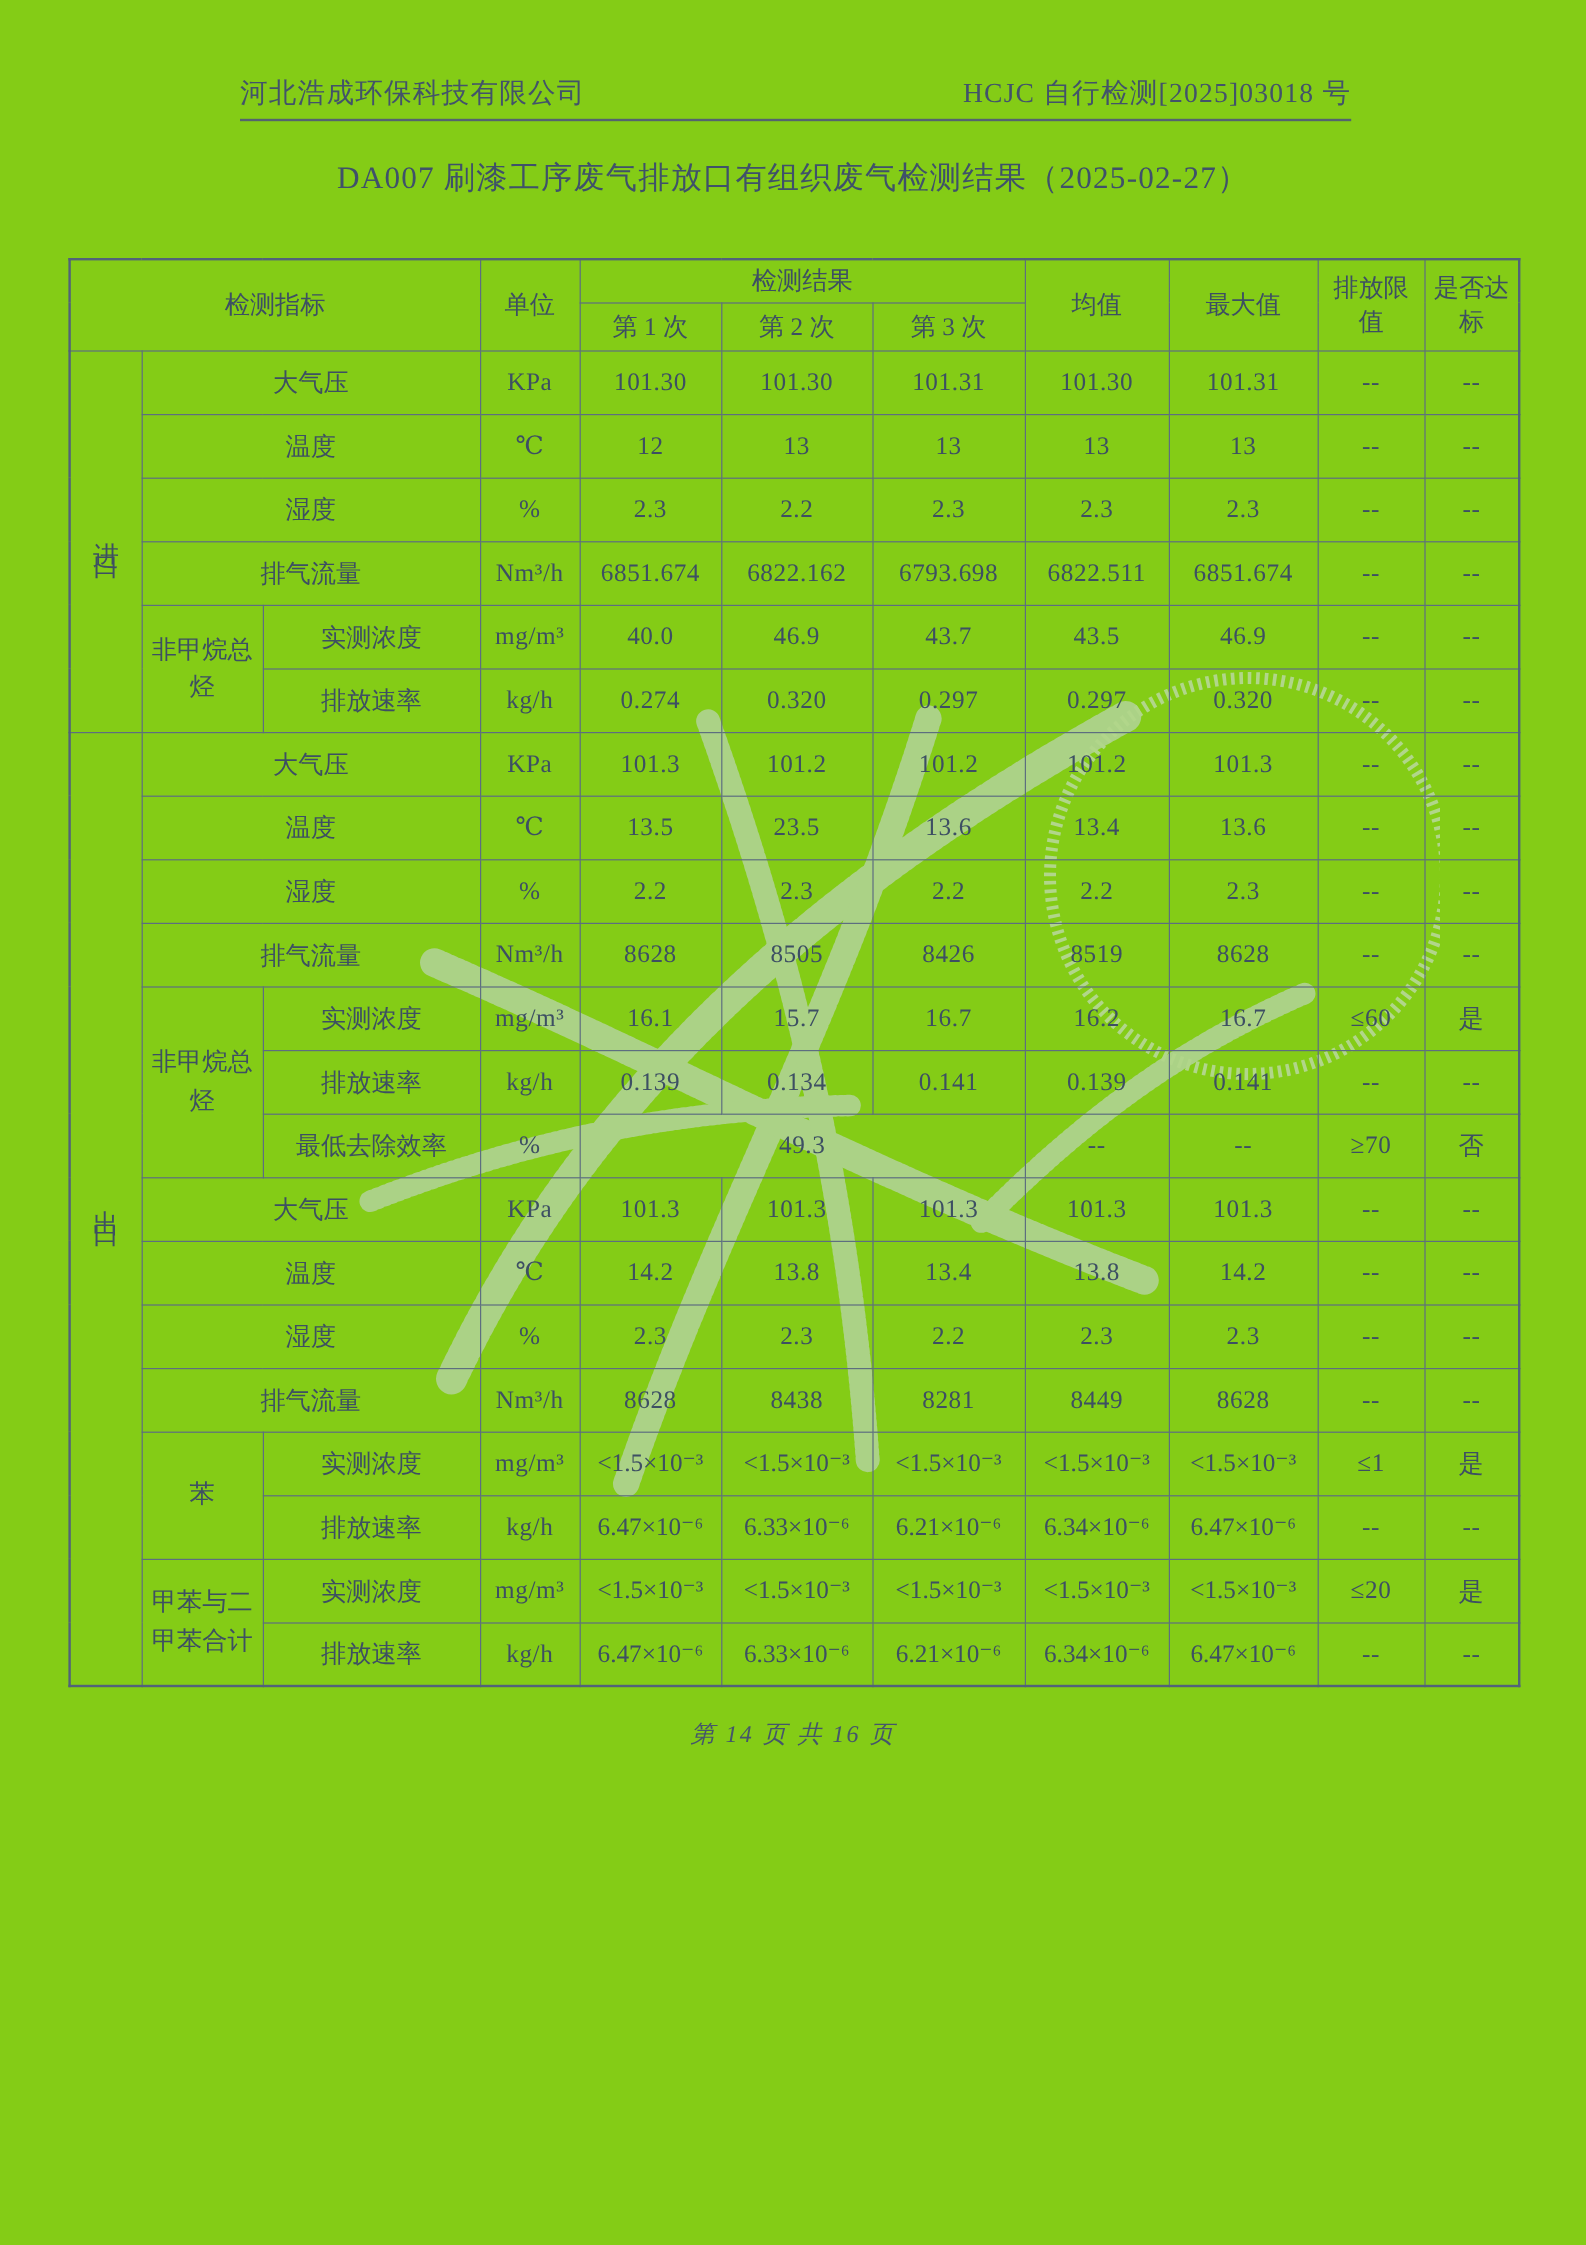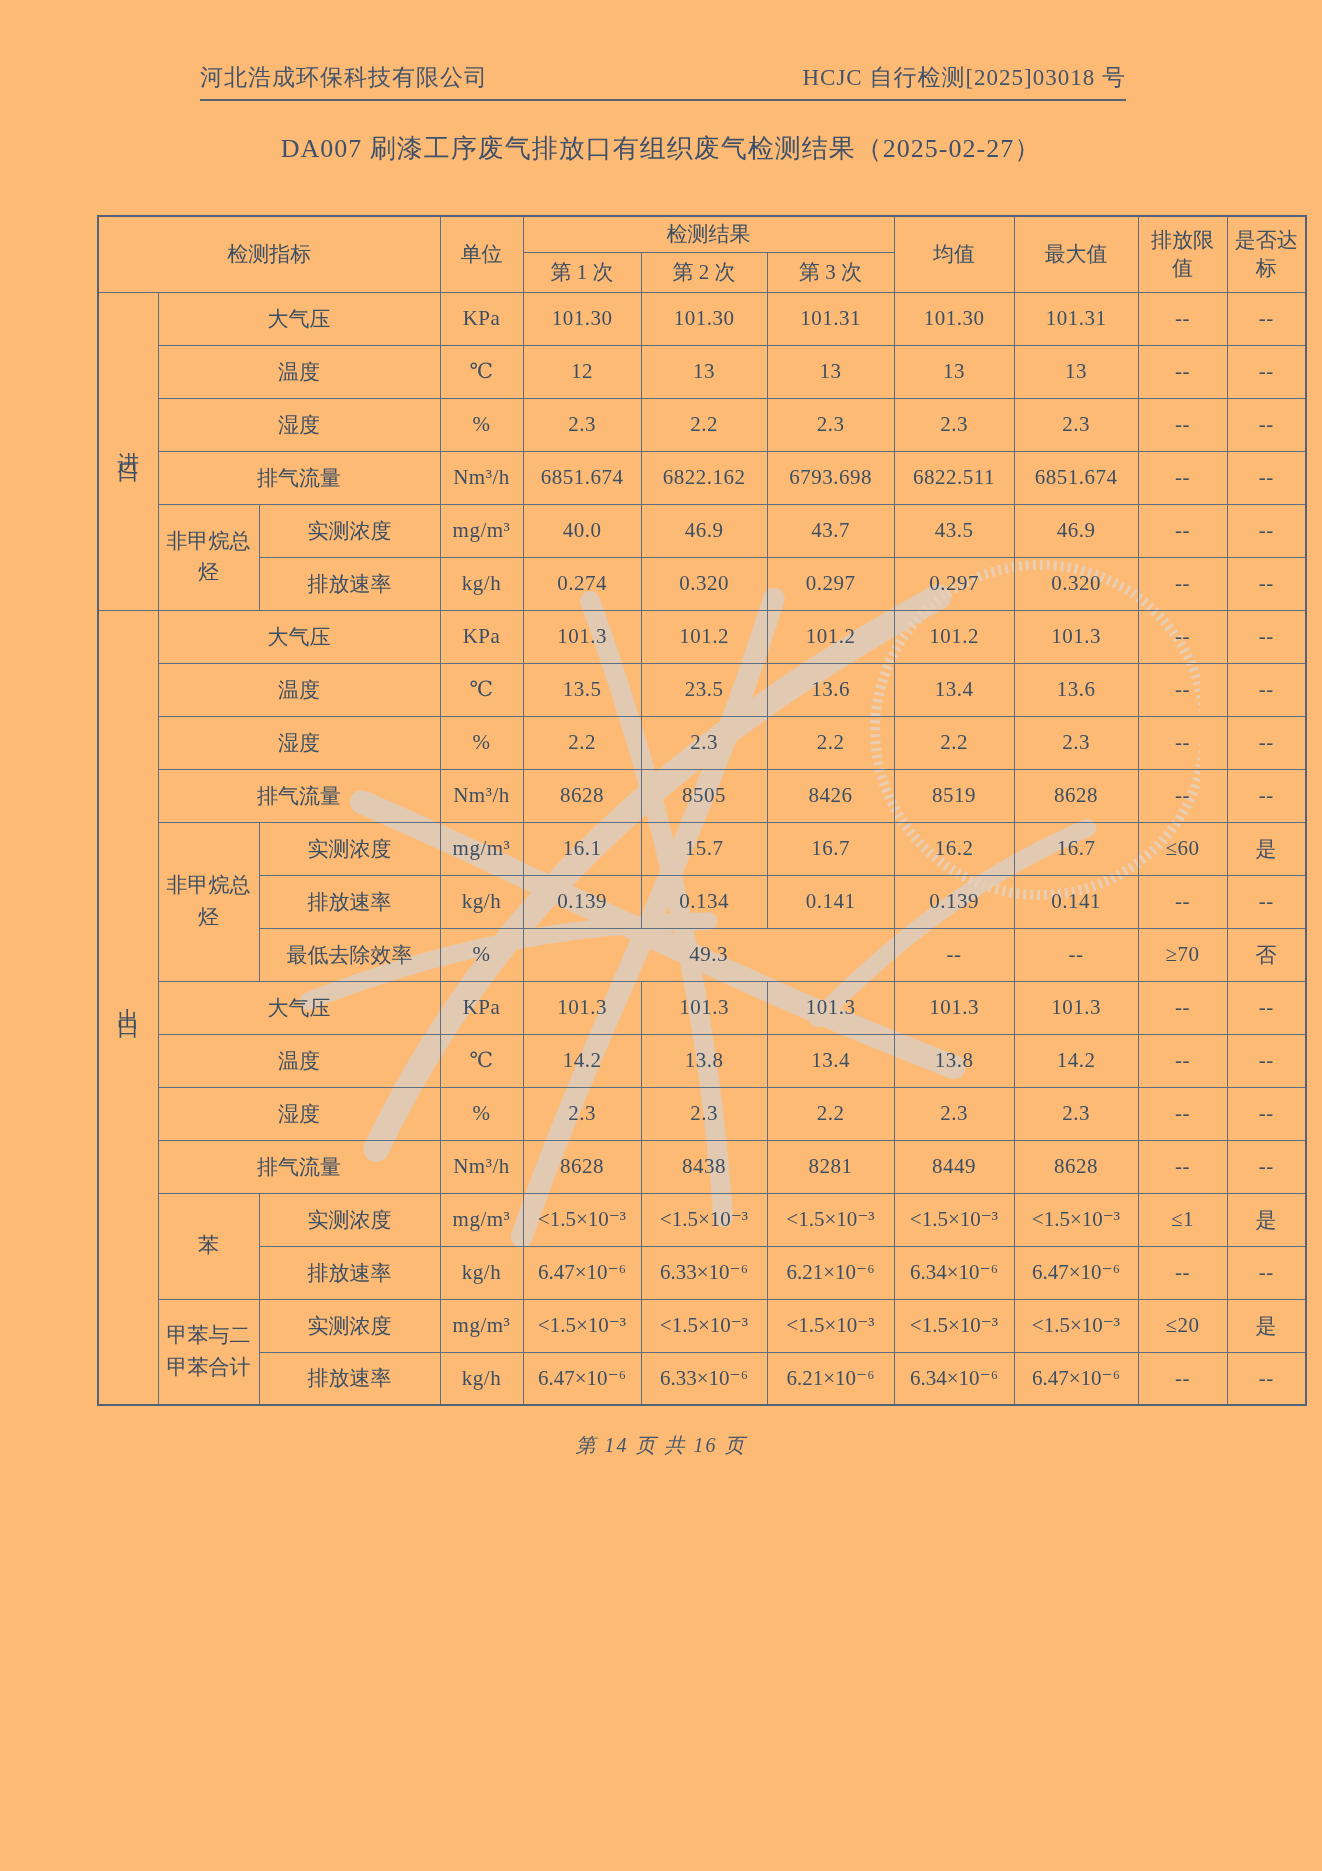--- a/index.html
+++ b/index.html
@@ -1,21 +1,21 @@
 <!DOCTYPE html>
 <html><head>
 <meta charset="utf-8">
 <style>
   * { margin:0; padding:0; box-sizing:border-box; }
   html,body { background:#e8e8e8; }
   .page {
     position:relative;
     width:1322px; height:1871px;
     margin:0 auto;
-    background:#fdba74;
+    background:#84cc16;
     font-family:"Liberation Serif","DejaVu Serif",serif;
     color:#3d4f63;
     overflow:hidden;
   }
   
   .doc-header {
     position:absolute; top:62px; left:200px; width:926px;
     display:flex; justify-content:space-between; align-items:baseline;
     font-size:23px; color:#42536a; letter-spacing:1px;
   }
@@ -27,21 +27,21 @@
   .doc-title {
     position:absolute; top:131px; left:0; width:100%;
     text-align:center; font-size:26px; color:#3f516a; letter-spacing:1px;
   }
   
   .watermark {
     position:absolute; top:430px; left:140px;
     pointer-events:none; opacity:.55;
   }
   
-  .table-wrap { position:absolute; top:215px; left:57px;margin-left:40px; }
+  .table-wrap { position:absolute; top:215px; left:57px; }
   table.results {
     border-collapse:collapse; table-layout:fixed; width:1208px;
     background:transparent;
   }
   table.results th, table.results td {
     border:1.6px solid #5d6e80;
     text-align:center; vertical-align:middle;
     font-weight:normal; color:#3d4f63;
     font-size:21px; padding:0 6px;
     overflow:hidden;

